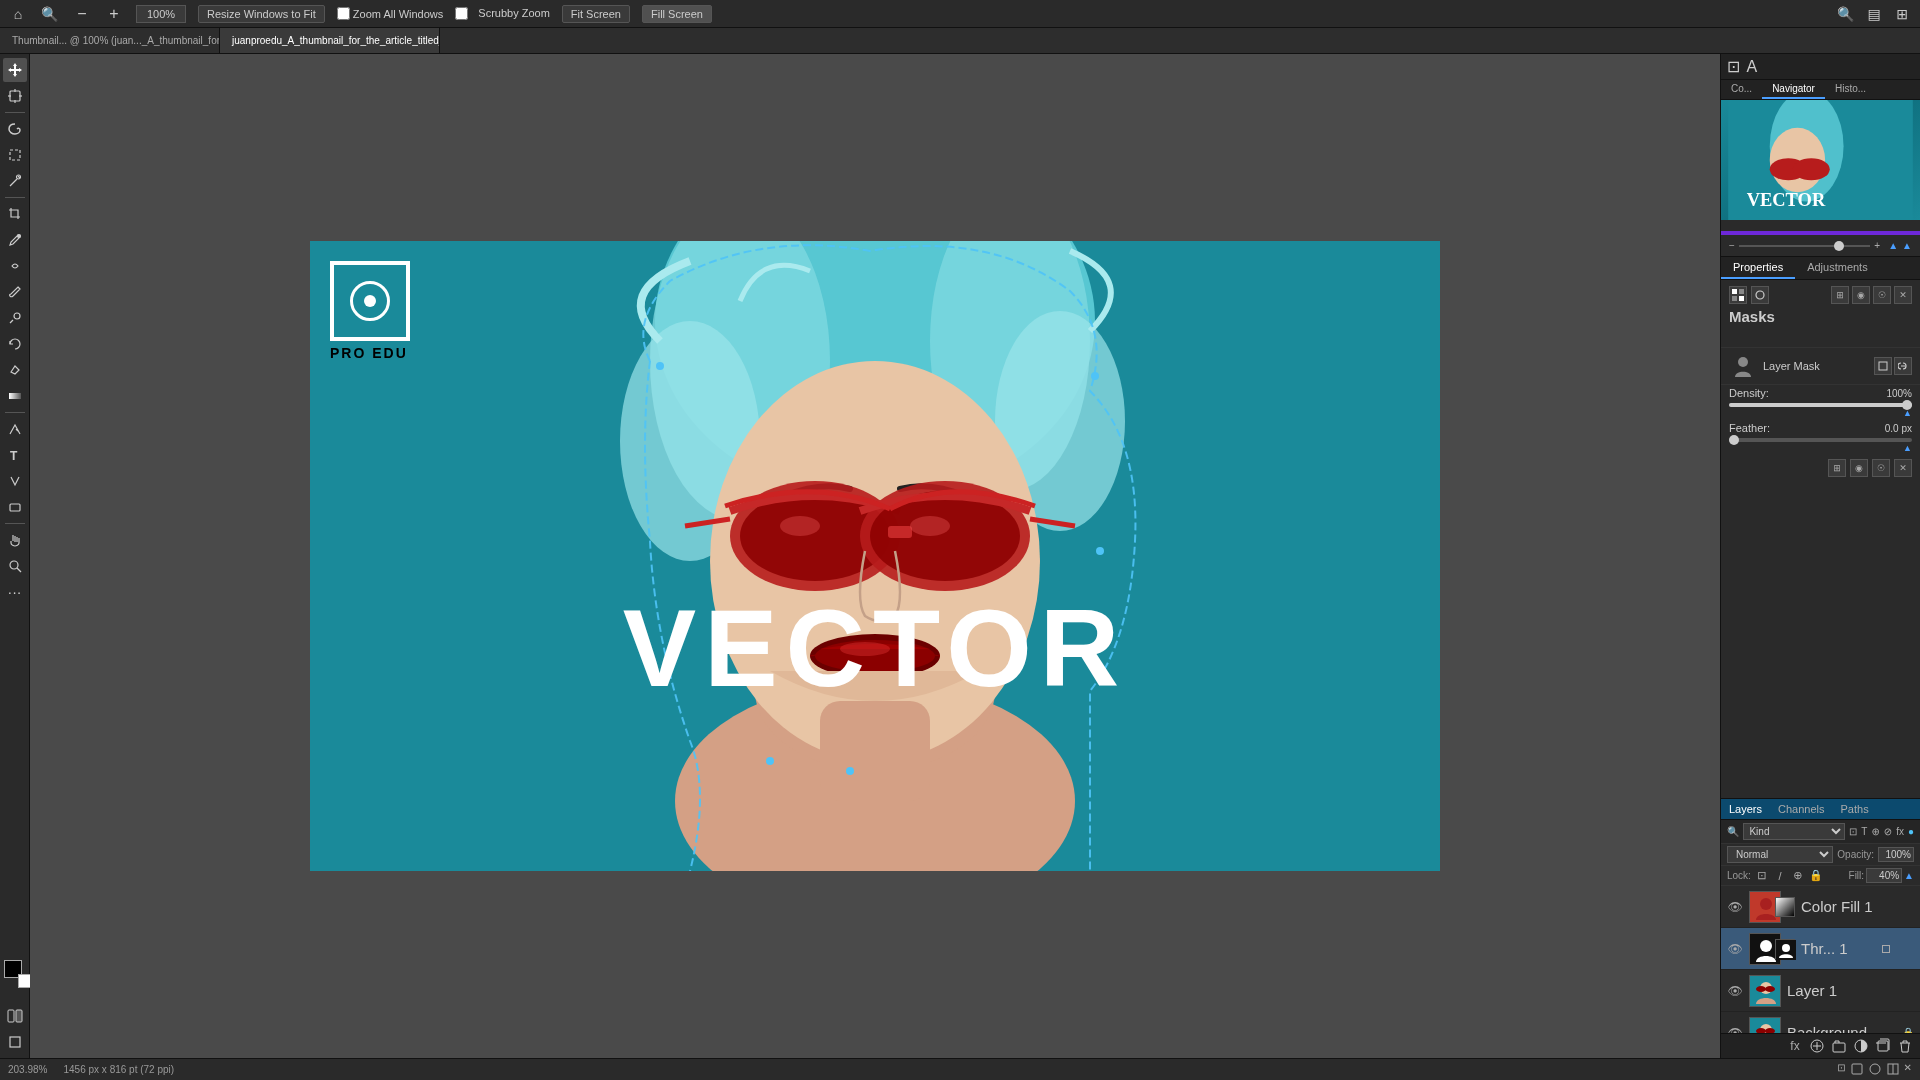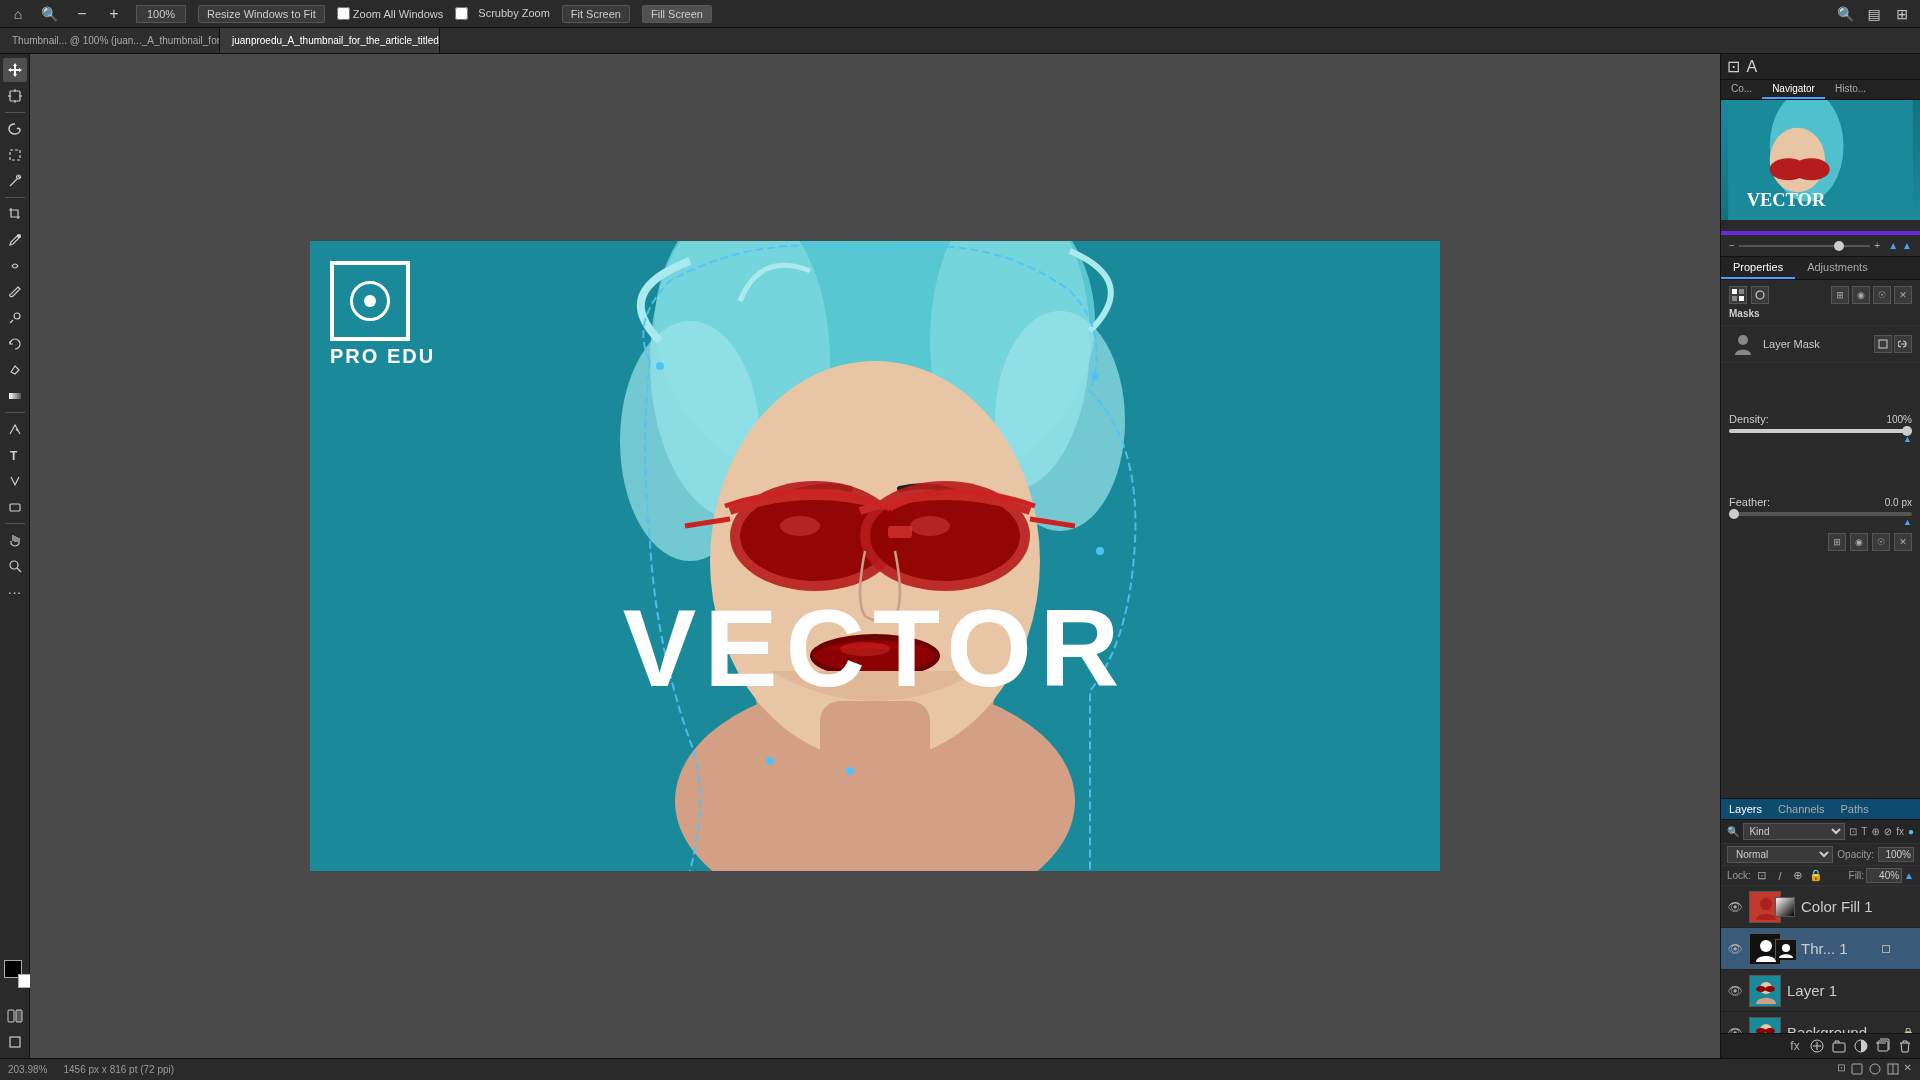--- a/index.html
+++ b/index.html
@@ -184,22 +184,22 @@
       border: 3px solid white;
       border-radius: 50%;
       display: flex; align-items: center; justify-content: center;
     }
     .logo-dot {
       width: 12px; height: 12px;
       background: white;
       border-radius: 50%;
     }
     .logo-text {
-      color: #ffffff;
-      font-size: 20px;
+      color: #000000;
+      font-size: 14px;
       font-weight: 700;
       letter-spacing: 2px;
     }
 
     
     #right-panel {
       width: 200px;
       background: #2a2a2a;
       border-left: 1px solid #111;
       display: flex;
@@ -312,21 +312,20 @@
       align-items: center;
       gap: 6px;
       padding: 4px 8px;
       border-bottom: 1px solid #333;
     }
 
     
     .slider-row {
       padding: 2px 8px;
       font-size: 10px;
-      margin-top: 48px;
     }
     .slider-bar {
       width: 100%;
       height: 4px;
       background: #555;
       border-radius: 2px;
       margin-top: 2px;
       position: relative;
     }
     .slider-fill {
@@ -852,21 +851,21 @@
                 <circle cx="7" cy="7" r="4"></circle>
               </svg>
           </div>
           <div style="margin-left:auto;display:flex;gap:3px;">
             <div class="prop-icon-btn">⊞</div>
             <div class="prop-icon-btn">◉</div>
             <div class="prop-icon-btn">☉</div>
             <div class="prop-icon-btn">✕</div>
           </div>
         </div>
-        <div style="font-size:10px;font-weight:bold;color:#ccc;margin-bottom:0;">Masks</div>
+        <div style="font-size:15px;font-weight:bold;color:#ccc;margin-bottom:16px;">Masks</div>
       </div>
 
       <div class="layer-mask-row">
         <div style="position:relative;width:28px;height:28px;">
           <svg width="28" height="28" viewBox="0 0 28 28" fill="none">
               <circle cx="14" cy="10" r="5" fill="#888"></circle>
               <path d="M6 25 C6 18 22 18 22 25" fill="#888"></path>
             </svg>
         </div>
         <span style="font-size:11px;color:#ccc;flex:1;">Layer Mask</span>

